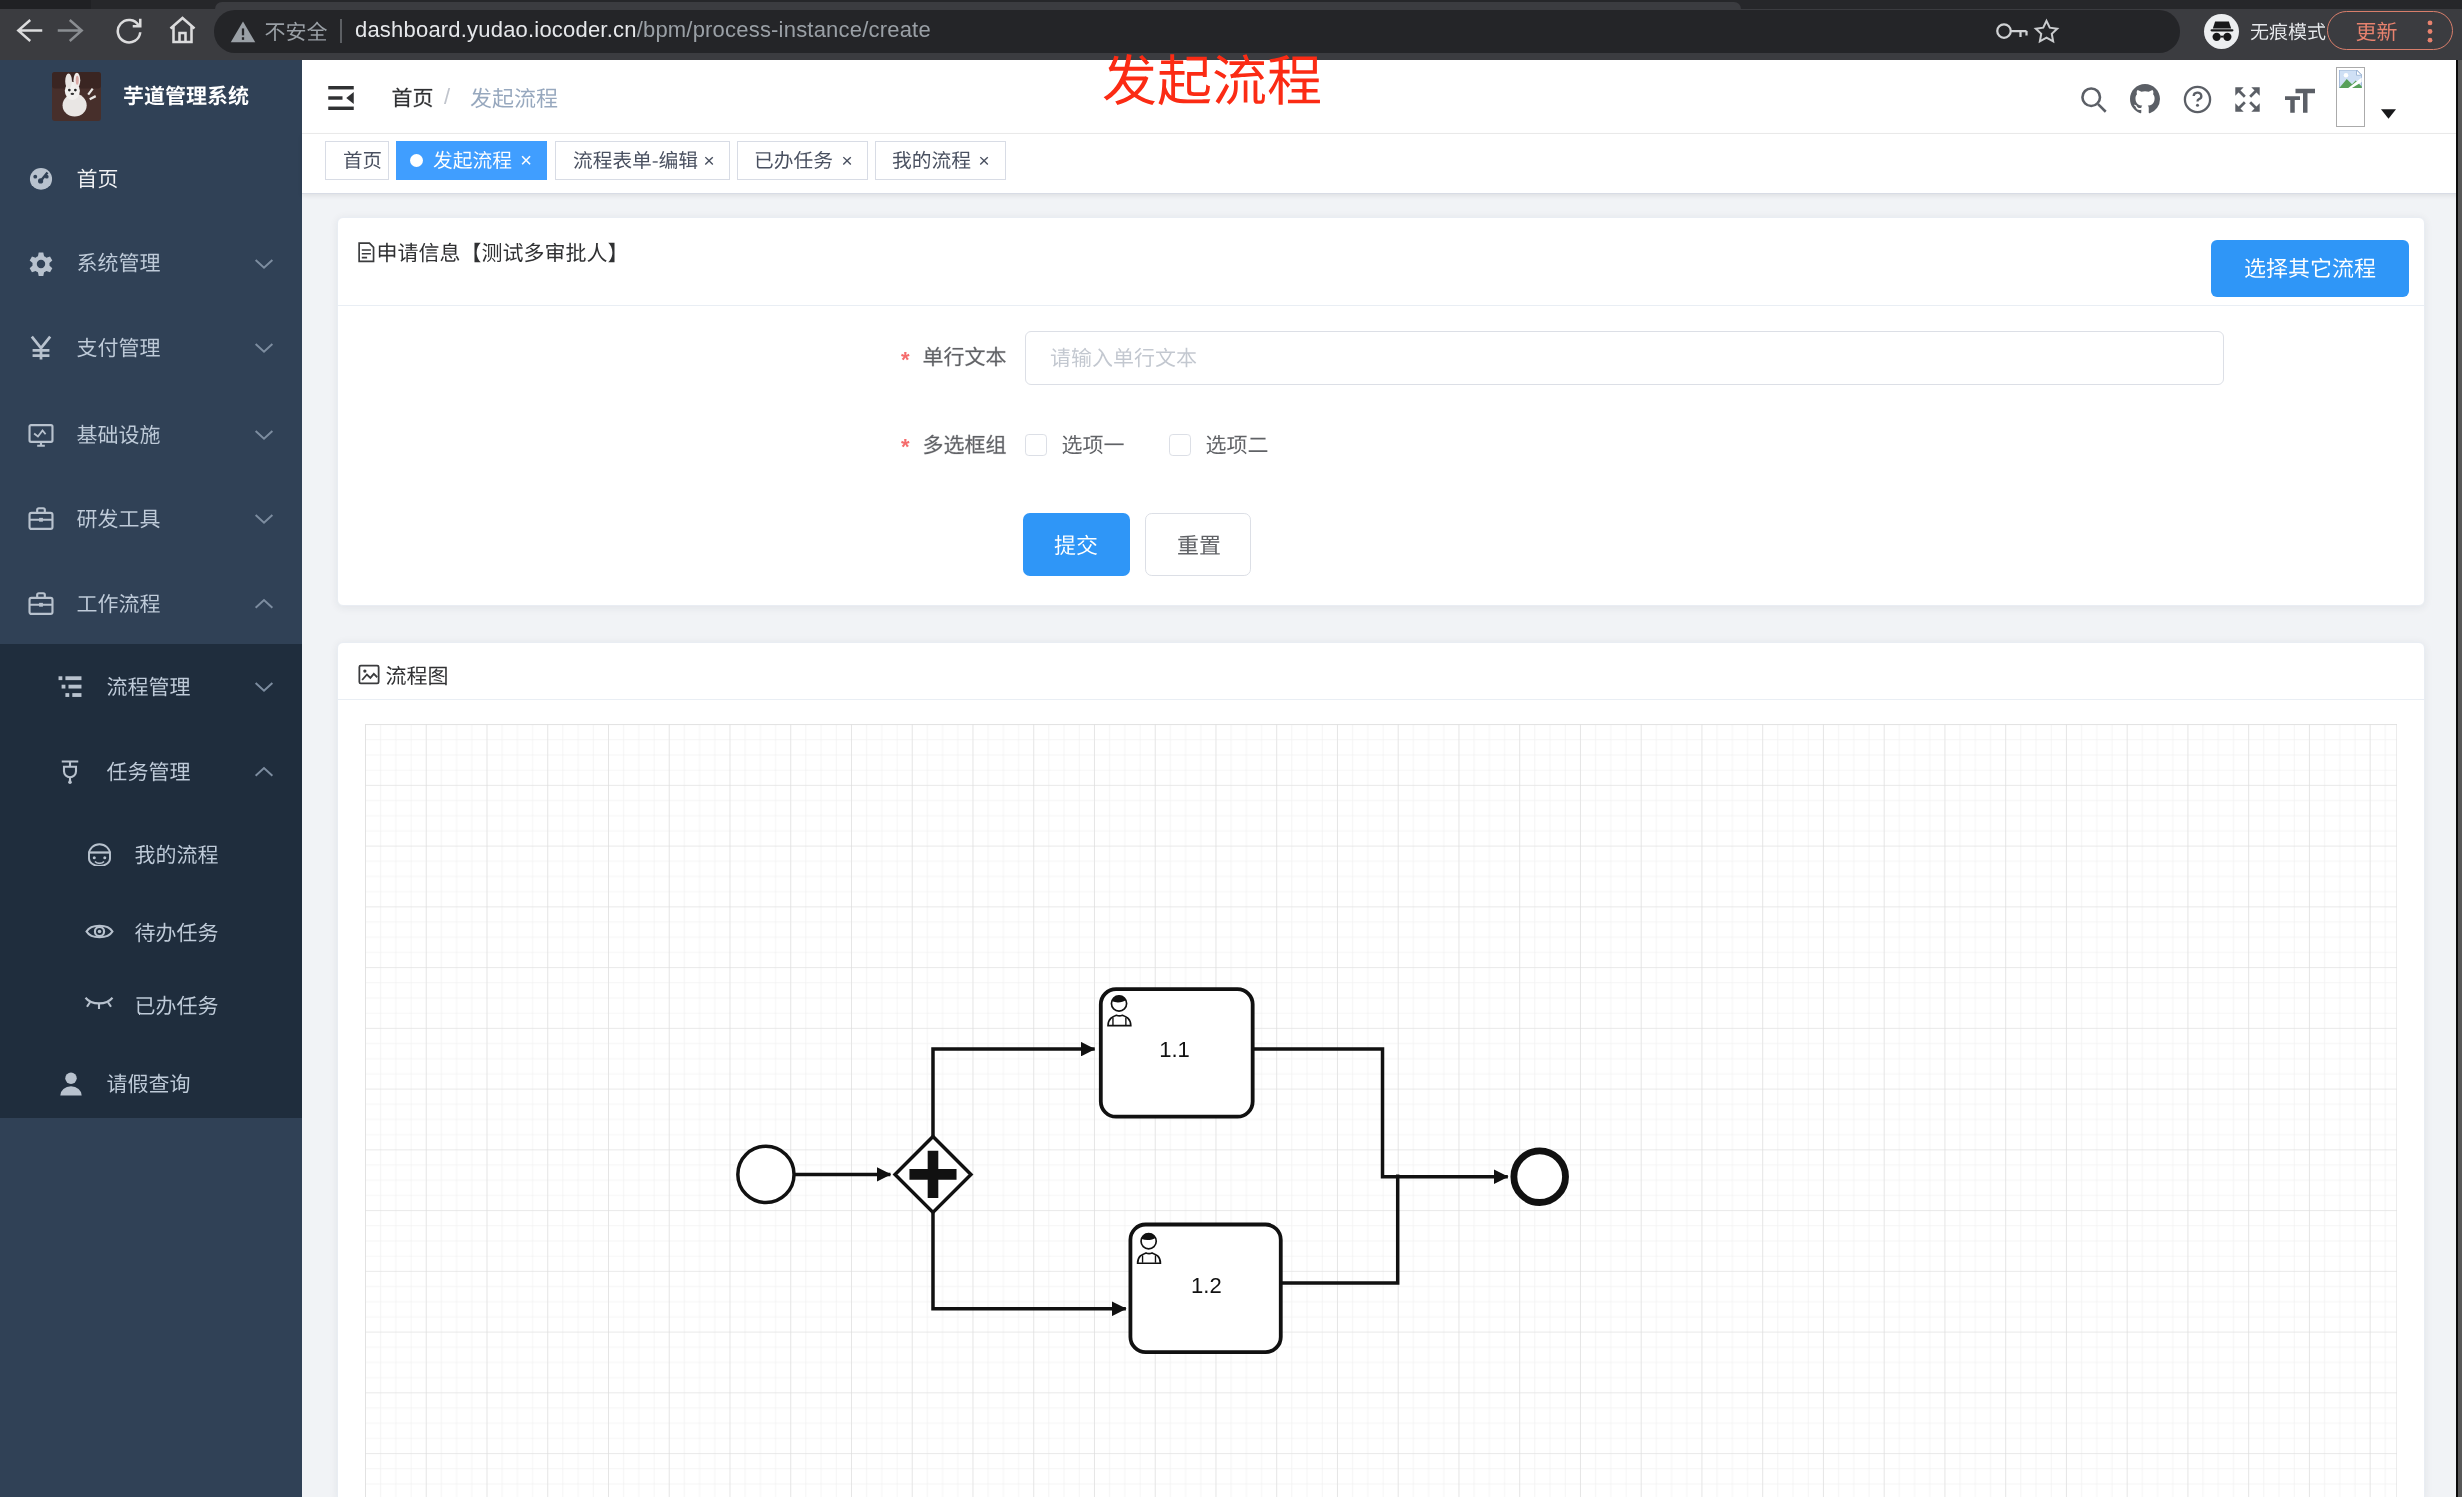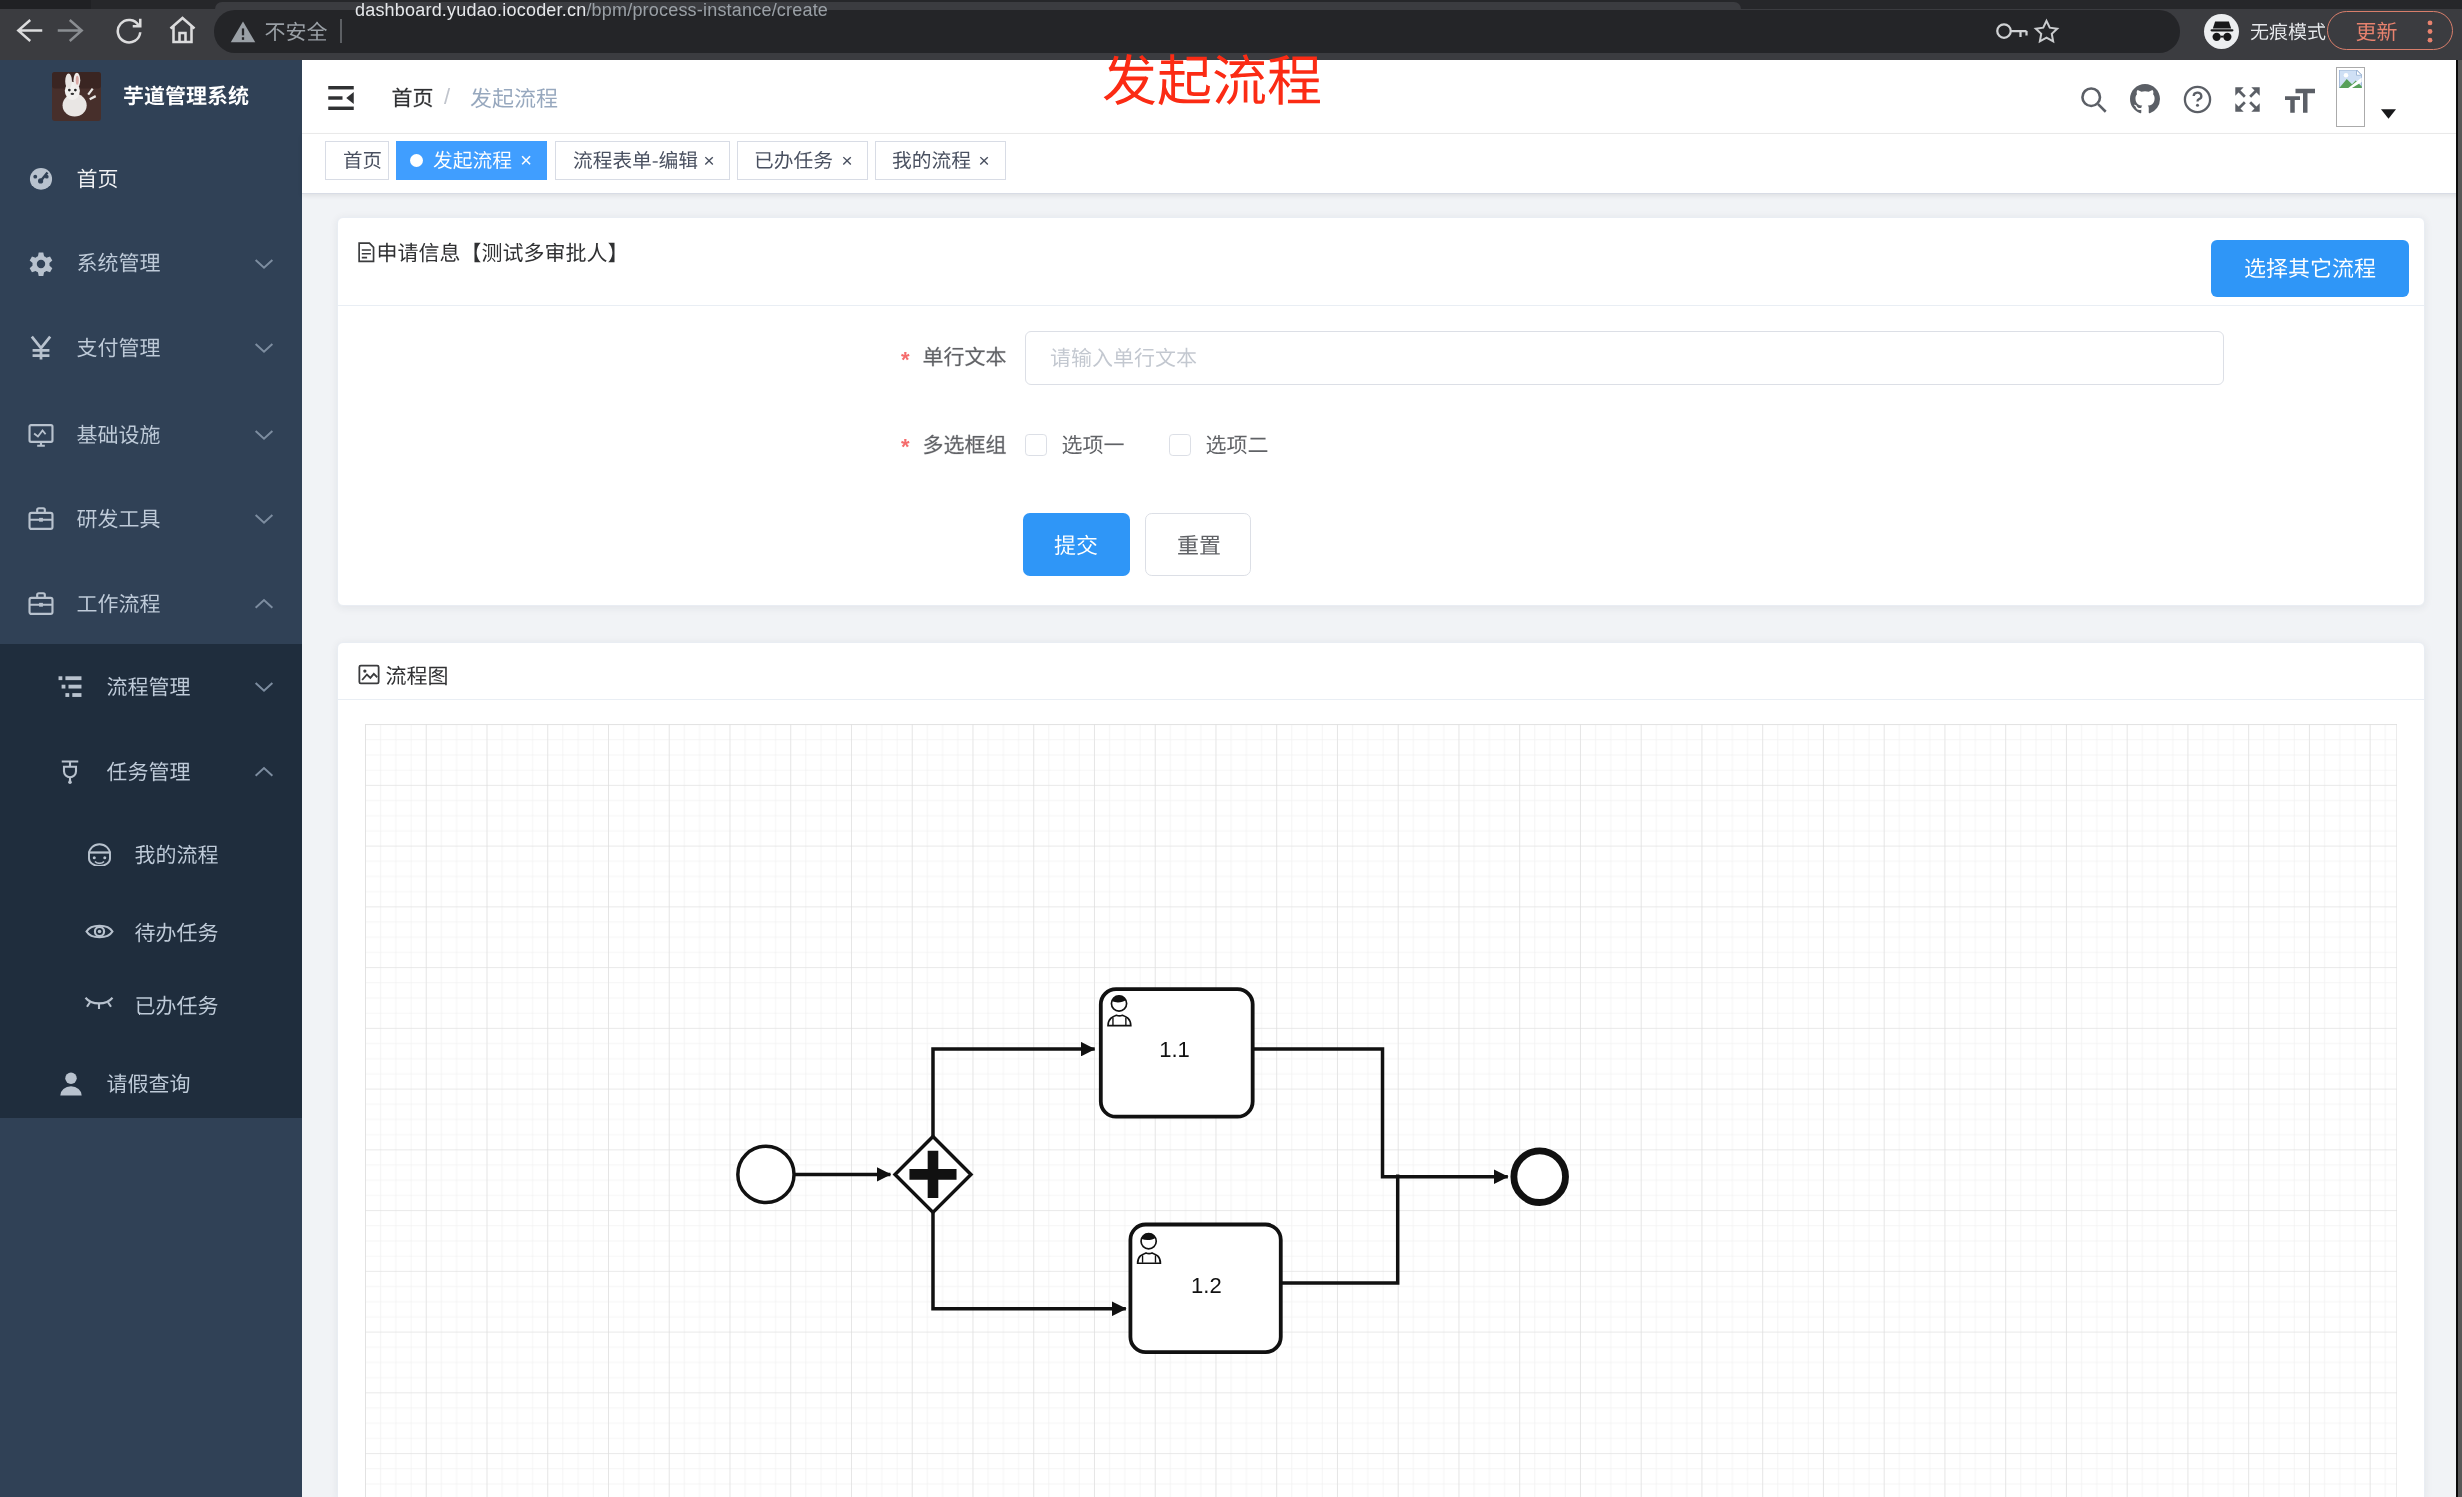--- a/index.html
+++ b/index.html
@@ -31,21 +31,21 @@
         <path d="M17 2 L33 29 H1 Z"></path>
         <rect x="15.5" y="11" width="3" height="9" fill="#242528"></rect>
         <rect x="15.5" y="22.5" width="3" height="3.4" fill="#242528"></rect>
       </svg>
       <svg class="cj " style="position:absolute;left:264px;top:20.5px;" width="64" height="21" viewBox="0 0 3000 1000" fill="#9aa0a6">
         <use href="#g0" x="0"></use>
         <use href="#g1" x="1000"></use>
         <use href="#g2" x="2000"></use>
       </svg>
       <div class="abs" style="left:340px;top:19px;width:1.5px;height:24px;background:#5c5f63"></div>
-      <div class="abs" style="left:355px;top:0;height:60px;display:flex;font-size:18px;color:#e6e8eb;letter-spacing:0.2px">
+      <div class="abs" style="left:355px;top:0;height:60px;display:flex;align-items:center;font-size:22px;color:#e6e8eb;letter-spacing:0.2px">
         <span>dashboard.yudao.iocoder.cn<span style="color:#9aa0a6">/bpm/process-instance/create</span></span>
       </div>
       <svg class="ic" style="left:1995px;top:19px" width="33" height="24" viewBox="0 0 44 32" fill="none" stroke="#d0d2d4" stroke-width="3">
         <circle cx="12" cy="16" r="9"></circle>
         <path d="M21 16 H42 M34 16 V24 M42 16 V22"></path>
       </svg>
       <svg class="ic" style="left:2033px;top:17.5px" width="27" height="27" viewBox="0 0 24 24" fill="none" stroke="#caccce" stroke-width="1.8">
         <path d="M12 2.6 L14.9 8.6 L21.5 9.5 L16.7 14.1 L17.9 20.7 L12 17.5 L6.1 20.7 L7.3 14.1 L2.5 9.5 L9.1 8.6 Z"></path>
       </svg>
       <div class="abs" style="left:2204px;top:13.7px;width:35px;height:35px;border-radius:50%;background:#eceef0"></div>

